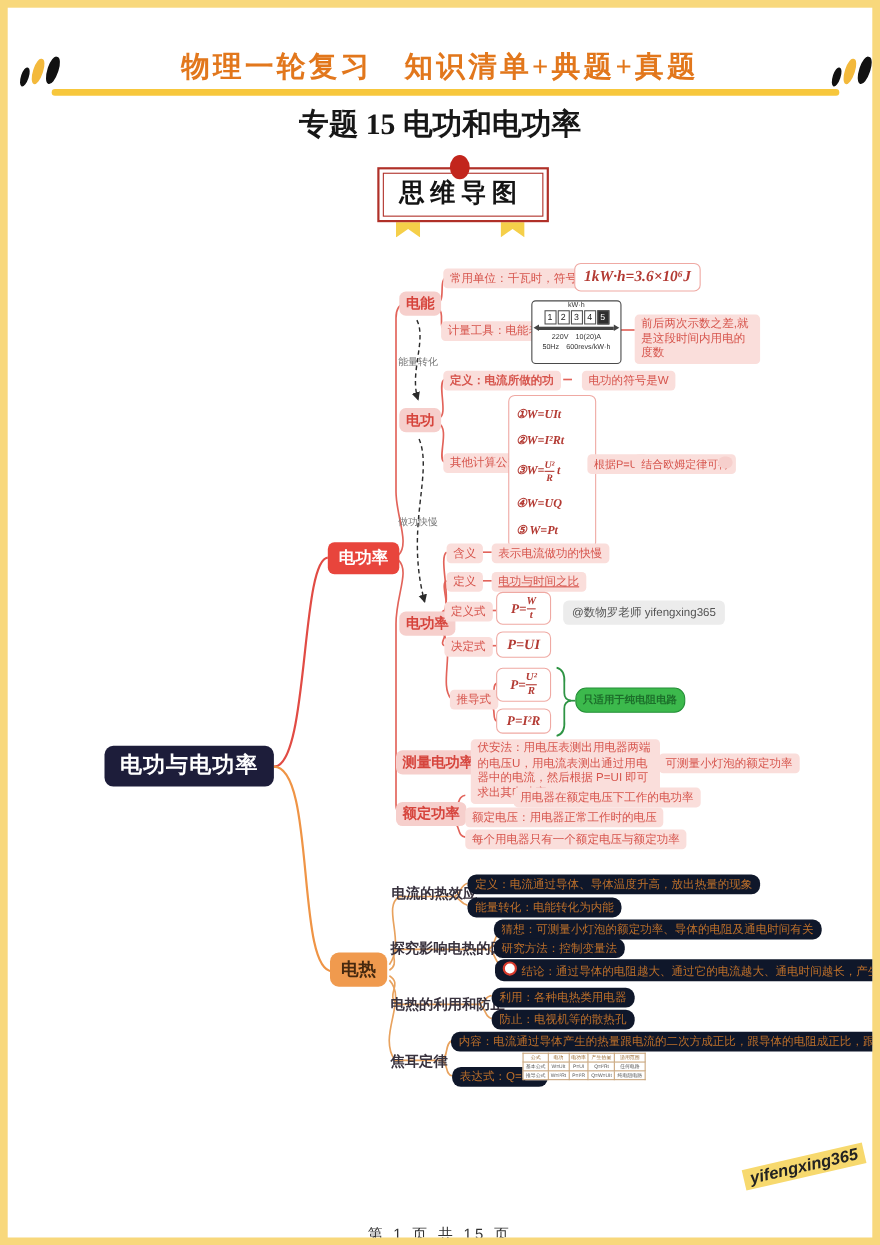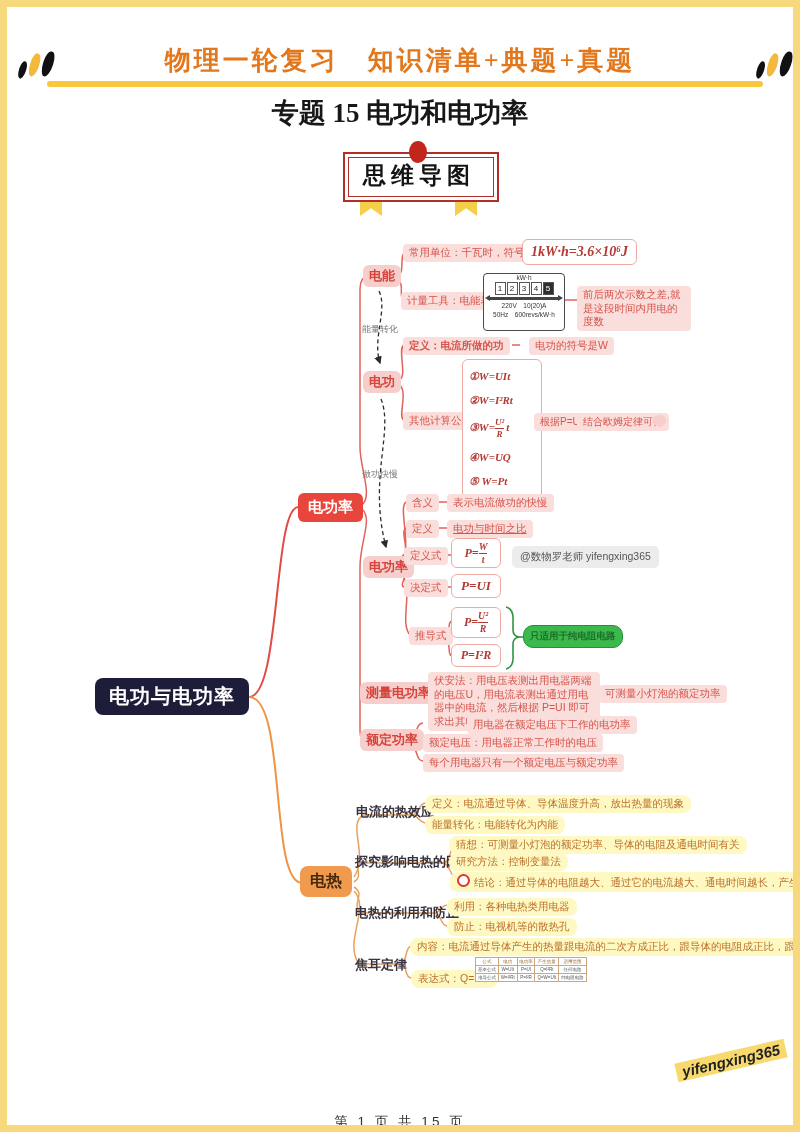--- a/index.html
+++ b/index.html
@@ -48,21 +48,21 @@
       padding:2px 6px;}
   .pink-leaf.wrap{white-space:normal;line-height:1.3;}
   .formula-box{background:#fff;border:1.5px solid #efa9a3;border-radius:6px;
       color:#b33a33;font-family:"Liberation Serif",serif;font-style:italic;font-weight:bold;}
   .cap{width:13px;height:11px;background:#f6cfcc;border-radius:6px;}
   .tag-sm{position:absolute;z-index:1;font-size:9px;color:#777;white-space:nowrap;}
   .green-box{background:#3cb94c;border:1.5px solid #259038;border-radius:10px;
       color:#1c6e2a;font-size:9.5px;font-weight:bold;padding:4px 6px;}
   .wm-box{background:#ececec;color:#555;border-radius:5px;font-size:10.5px;padding:4px 8px;}
   .heat-label{color:#38323e;font-weight:bold;font-size:13px;}
-  .tan-leaf{background:#fef9c3;color:#bd6f2a;border-radius:8px;font-size:10.5px;padding:2px 7px;}
+  .tan-leaf{background:#0f172a;color:#bd6f2a;border-radius:8px;font-size:10.5px;padding:2px 7px;}
   .dot-icon{display:inline-block;width:9px;height:9px;border-radius:50%;
       border:2.5px solid #d83a2c;background:#fff;vertical-align:-1px;margin-right:4px;}
   
   .frac{display:inline-flex;flex-direction:column;align-items:center;vertical-align:middle;
       line-height:1;font-size:0.82em;font-family:Liberation Serif, serif;}
   .frac .bar{display:block;width:100%;height:1px;background:#b33a33;margin:1px 0;}
   
   .meter{position:absolute;left:476px;top:266px;width:80px;height:56px;z-index:1;
       background:#fff;border:1.6px solid #4a4a4a;border-radius:4px;text-align:center;
       font-size:6.5px;color:#333;font-family:"Liberation Sans",sans-serif;}

